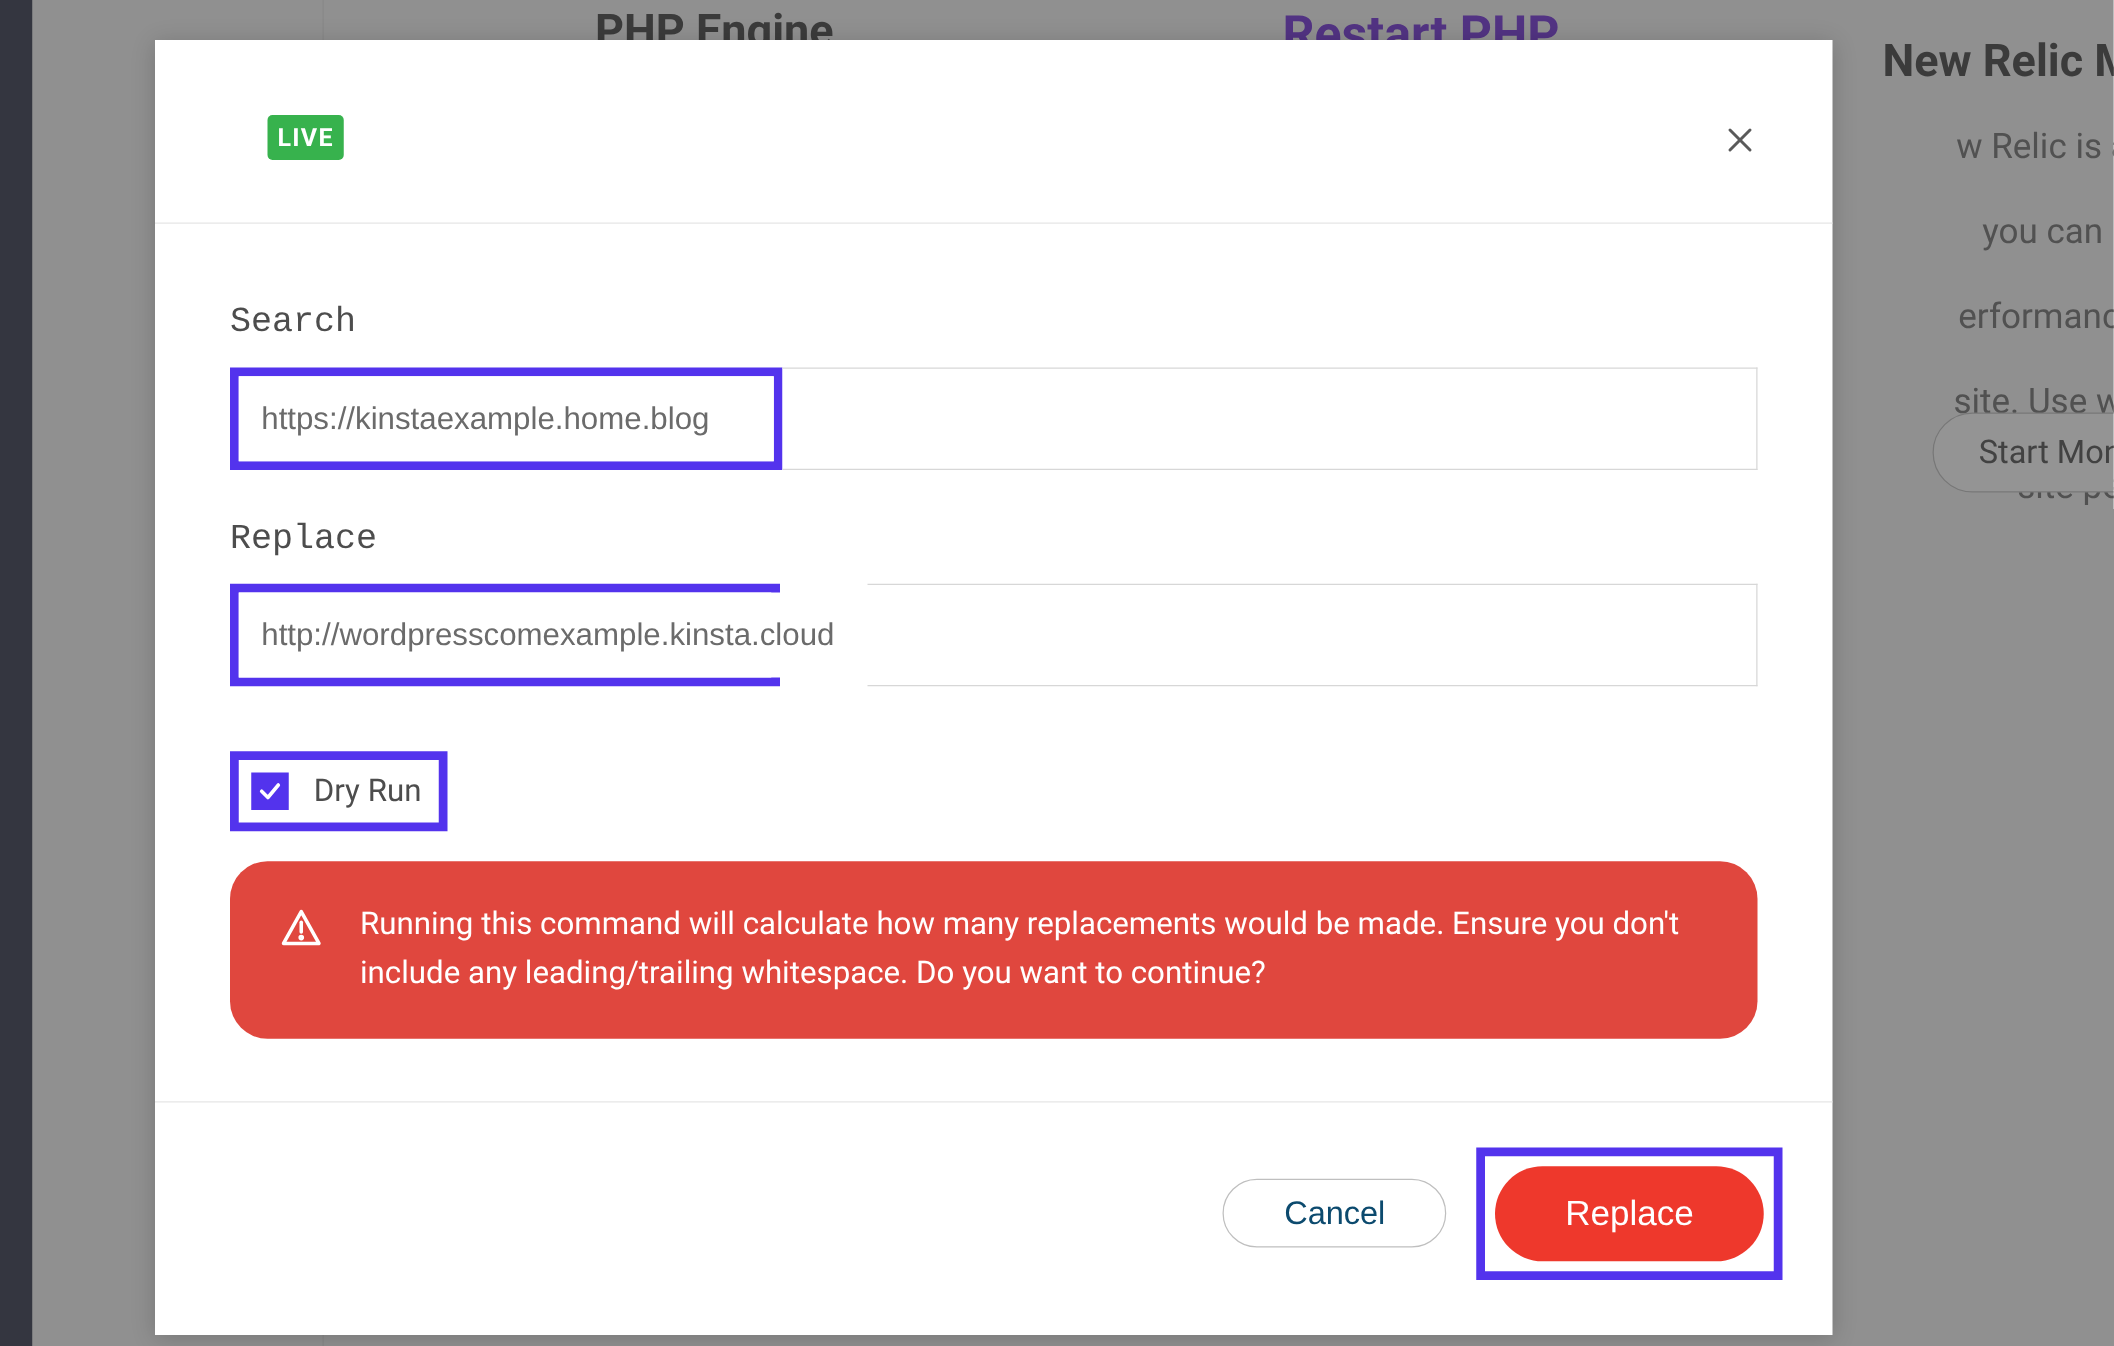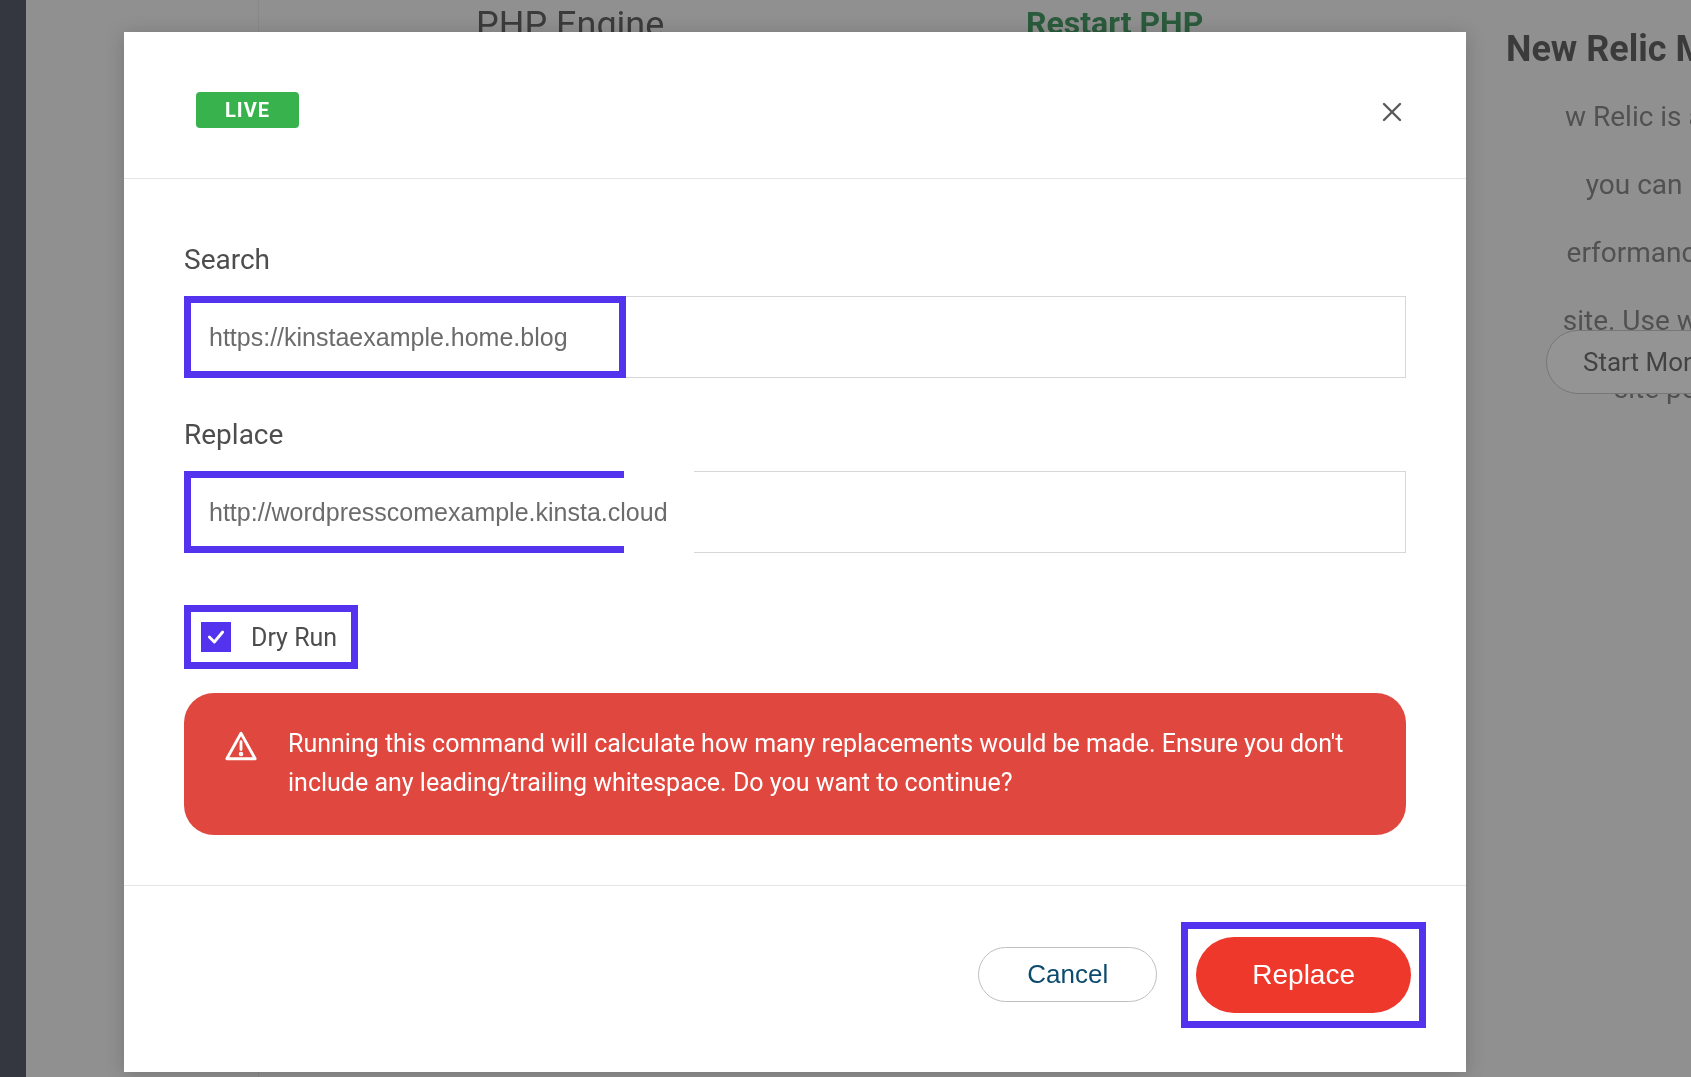--- a/index.html
+++ b/index.html
@@ -32,30 +32,30 @@
     top: 0; bottom: 0;
     left: 232px;
     width: 1px;
     background: #e4e4e4;
   }
   .bg-phpengine {
     position: absolute;
     top: 4px;
     left: 450px;
     font-size: 36px;
-    font-weight: 400;
+    font-weight: 700;
     color: #3b3b3b;
   }
   .bg-restart {
     position: absolute;
     top: 4px;
     left: 1000px;
-    font-size: 32px;
-    font-weight: 700;
-    color: #15803d;
+    font-size: 40px;
+    font-weight: 700;
+    color: #6d28d9;
   }
   .bg-newrelic {
     position: absolute;
     top: 28px;
     left: 1480px;
     width: 260px;
     overflow: hidden;
   }
   .bg-newrelic h3 {
     font-size: 36px;
@@ -102,27 +102,27 @@
     border-bottom: 1px solid #e6e6e6;
     position: relative;
   }
   .modal-title {
     font-size: 40px;
     font-weight: 700;
     color: #e8432d;
     letter-spacing: 0.3px;
   }
   .live-badge {
-    margin-left: 12px;
+    margin-left: 30px;
     background: #37b24d;
     color: #fff;
     font-size: 20px;
     font-weight: 700;
     letter-spacing: 1px;
-    padding: 6px 29px;
+    padding: 6px 8px;
     border-radius: 4px;
     text-align: center;
   }
   .close-btn {
     position: absolute;
     right: 54px;
     top: 60px;
     width: 40px; height: 40px;
     display: flex; align-items: center; justify-content: center;
     color: #5a5a5a;
@@ -132,20 +132,21 @@
 
   .modal-body {
     padding: 64px 60px 50px 60px;
   }
   .field-group { margin-bottom: 40px; }
   .field-label {
     font-size: 28px;
     color: #4d4d4d;
     margin-bottom: 20px;
     display: block;
+    font-family: Liberation Mono, monospace;
   }
   .text-input {
     width: 1222px;
     height: 82px;
     border: 1px solid #d7d7d7;
     padding: 10px 18px;
     font-size: 25px;
     color: #6b6b6b;
     background: #fff;
   }

